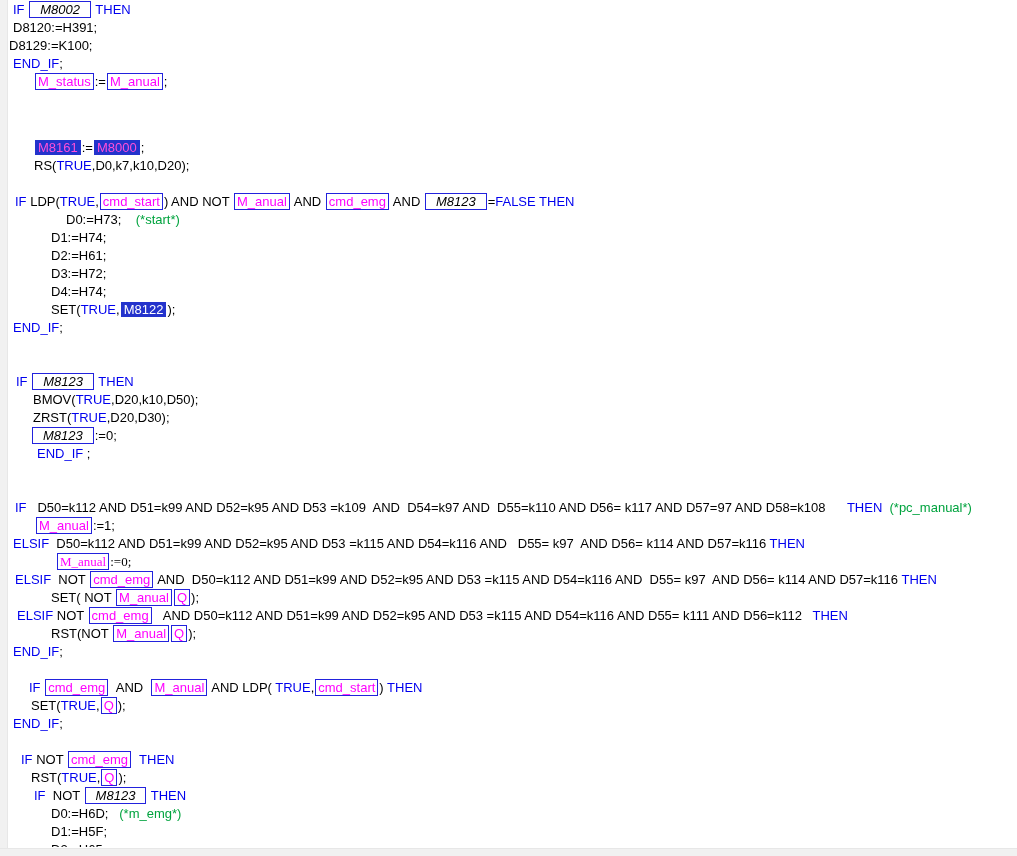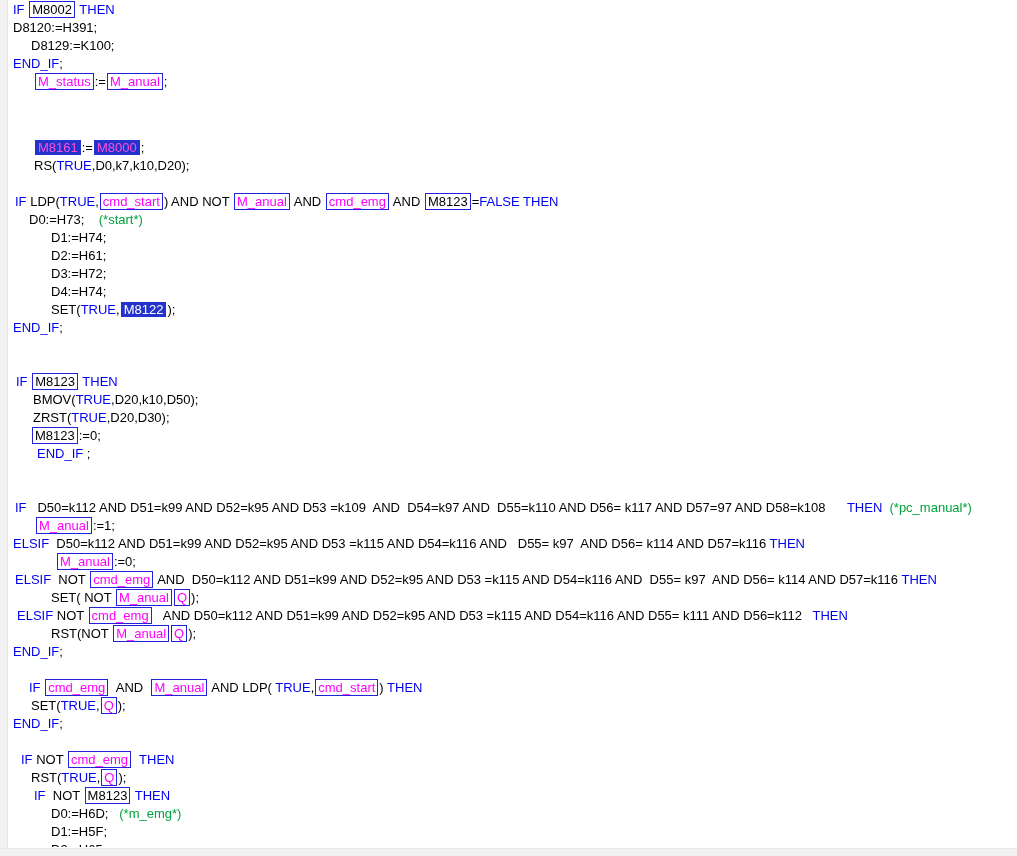--- a/index.html
+++ b/index.html
@@ -7,61 +7,61 @@
           font-family:"Liberation Sans",sans-serif;}
   .gutter{position:absolute;left:0;top:0;width:8px;height:100%;background:#f1f1f1;border-right:1px solid #e7e7e7;box-sizing:border-box;}
   .hscroll{position:absolute;left:0;bottom:0;width:100%;height:8px;background:#f1f1f1;border-top:1px solid #e7e7e7;box-sizing:border-box;}
   .corner-notch{position:absolute;left:8px;bottom:0;width:2px;height:8px;background:#bfbfbf;}
   .code{position:absolute;left:9px;top:1px;right:0;bottom:9px;overflow:hidden;}
   .line{height:18px;line-height:18px;white-space:pre;font-size:13px;color:#000;}
   .tok-k{color:var(--kw,#0000ee);}
   .tok-p{color:#000;}
   .tok-c{color:var(--cm,#00a33e);}
   .tok-v{color:var(--mg,#ff00ff);border:1px solid var(--bx,#2222dd);padding:0 2px;margin:0 1px;}
-  .tok-d{color:#000;border:1px solid var(--bx,#2222dd);padding:0 2px;margin:8px 1px;}
+  .tok-d{color:#000;border:1px solid var(--bx,#2222dd);padding:0 10px;margin:8px 1px;font-style:italic;}
   .tok-hw{color:#fff;background:var(--sel,#2433cc);padding:0 3px;margin:0 1px;}
   .tok-hm{color:var(--selm,#ff4fd8);background:var(--sel,#2433cc);padding:0 3px;margin:0 1px;}
   .tok-u{display:inline-block;width:95px;margin-left:195px;border-bottom:2px solid var(--bx,#2222dd);height:12px;}
 </style>
 </head>
 <body>
 
 <div class="screen">
   <div class="gutter"></div>
   <div class="code">
     <div>
         <div class="line" style="padding-left: 4px;"><span class="tok-k">IF </span><span class="tok-d">M8002</span><span class="tok-p"> </span><span class="tok-k">THEN</span></div>
         <div class="line" style="padding-left: 4px;"><span class="tok-p">D8120:=H391;</span></div>
-        <div class="line" style="padding-left: 22px;"><span class="tok-p">D8129:=K100;</span></div>
+        <div class="line" style=""><span class="tok-p">D8129:=K100;</span></div>
         <div class="line" style="padding-left: 4px;"><span class="tok-k">END_IF</span><span class="tok-p">;</span></div>
         <div class="line" style="padding-left: 25px;"><span class="tok-v">M_status</span><span class="tok-p">:=</span><span class="tok-v">M_anual</span><span class="tok-p">;</span></div>
         <div class="line" style="padding-left: 25px; margin-top: 48px;"><span class="tok-hm">M8161</span><span class="tok-p">:=</span><span class="tok-hm">M8000</span><span class="tok-p">;</span></div>
         <div class="line" style="padding-left: 25px;"><span class="tok-p">RS(</span><span class="tok-k">TRUE</span><span class="tok-p">,D0,k7,k10,D20);</span></div>
         <div class="line" style="padding-left: 0px;"></div>
         <div class="line" style="padding-left: 6px;"><span class="tok-k">IF </span><span class="tok-p">LDP(</span><span class="tok-k">TRUE</span><span class="tok-p">,</span><span class="tok-v">cmd_start</span><span class="tok-p">) AND NOT </span><span class="tok-v">M_anual</span><span class="tok-p"> AND </span><span class="tok-v">cmd_emg</span><span class="tok-p"> AND </span><span class="tok-d">M8123</span><span class="tok-p">=</span><span class="tok-k">FALSE</span><span class="tok-p"> </span><span class="tok-k">THEN</span></div>
-        <div class="line" style="padding-left: 20px;"><span class="tok-p">D0:=H73;</span><span class="tok-c">    (*start*)</span></div>
+        <div class="line" style="padding-left: 57px;"><span class="tok-p">D0:=H73;</span><span class="tok-c">    (*start*)</span></div>
         <div class="line" style="padding-left: 42px;"><span class="tok-p">D1:=H74;</span></div>
         <div class="line" style="padding-left: 42px;"><span class="tok-p">D2:=H61;</span></div>
         <div class="line" style="padding-left: 42px;"><span class="tok-p">D3:=H72;</span></div>
         <div class="line" style="padding-left: 42px;"><span class="tok-p">D4:=H74;</span></div>
         <div class="line" style="padding-left: 42px;"><span class="tok-p">SET(</span><span class="tok-k">TRUE</span><span class="tok-p">,</span><span class="tok-hw">M8122</span><span class="tok-p">);</span></div>
         <div class="line" style="padding-left: 4px;"><span class="tok-k">END_IF</span><span class="tok-p">;</span></div>
         <div class="line" style="padding-left: 0px;"></div>
         <div class="line" style="padding-left: 0px;"></div>
         <div class="line" style="padding-left: 7px;"><span class="tok-k">IF </span><span class="tok-d">M8123</span><span class="tok-p"> </span><span class="tok-k">THEN</span></div>
         <div class="line" style="padding-left: 24px;"><span class="tok-p">BMOV(</span><span class="tok-k">TRUE</span><span class="tok-p">,D20,k10,D50);</span></div>
         <div class="line" style="padding-left: 24px;"><span class="tok-p">ZRST(</span><span class="tok-k">TRUE</span><span class="tok-p">,D20,D30);</span></div>
         <div class="line" style="padding-left: 22px;"><span class="tok-d">M8123</span><span class="tok-p">:=0;</span></div>
         <div class="line" style="padding-left: 28px;"><span class="tok-k">END_IF</span><span class="tok-p"> ;</span></div>
         <div class="line" style="padding-left: 0px;"></div>
         <div class="line" style="padding-left: 0px;"></div>
         <div class="line" style="padding-left: 6px;"><span class="tok-k">IF</span><span class="tok-p">   D50=k112 AND D51=k99 AND D52=k95 AND D53 =k109  AND  D54=k97 AND  D55=k110 AND D56= k117 AND D57=97 AND D58=k108</span><span class="tok-p">      </span><span class="tok-k">THEN</span><span class="tok-c">  (*pc_manual*)</span></div>
         <div class="line" style="padding-left: 26px;"><span class="tok-v">M_anual</span><span class="tok-p">:=1;</span></div>
         <div class="line" style="padding-left: 4px;"><span class="tok-k">ELSIF</span><span class="tok-p">  D50=k112 AND D51=k99 AND D52=k95 AND D53 =k115 AND D54=k116 AND   D55= k97  AND D56= k114 AND D57=k116 </span><span class="tok-k">THEN</span></div>
-        <div class="line" style="padding-left: 47px;"><span class="tok-v">M_anual</span><span class="tok-p">:=0;</span></div>
+        <div class="line" style="padding-left: 47px; font-family: Liberation Serif, serif;"><span class="tok-v">M_anual</span><span class="tok-p">:=0;</span></div>
         <div class="line" style="padding-left: 6px;"><span class="tok-k">ELSIF</span><span class="tok-p">  NOT </span><span class="tok-v">cmd_emg</span><span class="tok-p"> AND  D50=k112 AND D51=k99 AND D52=k95 AND D53 =k115 AND D54=k116 AND  D55= k97  AND D56= k114 AND D57=k116 </span><span class="tok-k">THEN</span></div>
         <div class="line" style="padding-left: 42px;"><span class="tok-p">SET( NOT </span><span class="tok-v">M_anual</span><span class="tok-v">Q</span><span class="tok-p">);</span></div>
         <div class="line" style="padding-left: 8px;"><span class="tok-k">ELSIF</span><span class="tok-p"> NOT </span><span class="tok-v">cmd_emg</span><span class="tok-p">   AND D50=k112 AND D51=k99 AND D52=k95 AND D53 =k115 AND D54=k116 AND D55= k111 AND D56=k112   </span><span class="tok-k">THEN</span></div>
         <div class="line" style="padding-left: 42px;"><span class="tok-p">RST(NOT </span><span class="tok-v">M_anual</span><span class="tok-v">Q</span><span class="tok-p">);</span></div>
         <div class="line" style="padding-left: 4px;"><span class="tok-k">END_IF</span><span class="tok-p">;</span></div>
         <div class="line" style="padding-left: 0px;"></div>
         <div class="line" style="padding-left: 20px;"><span class="tok-k">IF </span><span class="tok-v">cmd_emg</span><span class="tok-p">  AND  </span><span class="tok-v">M_anual</span><span class="tok-p"> AND LDP( </span><span class="tok-k">TRUE</span><span class="tok-p">,</span><span class="tok-v">cmd_start</span><span class="tok-p">) </span><span class="tok-k">THEN</span></div>
         <div class="line" style="padding-left: 22px;"><span class="tok-p">SET(</span><span class="tok-k">TRUE</span><span class="tok-p">,</span><span class="tok-v">Q</span><span class="tok-p">);</span></div>
         <div class="line" style="padding-left: 4px;"><span class="tok-k">END_IF</span><span class="tok-p">;</span></div>
         <div class="line" style="padding-left: 0px;"></div>

